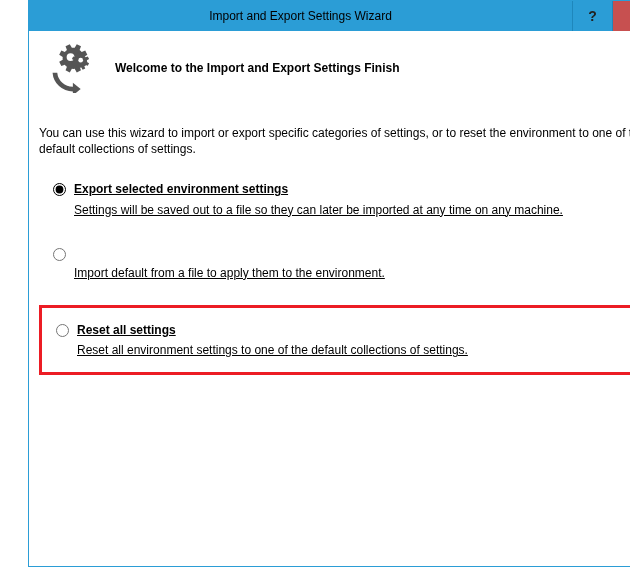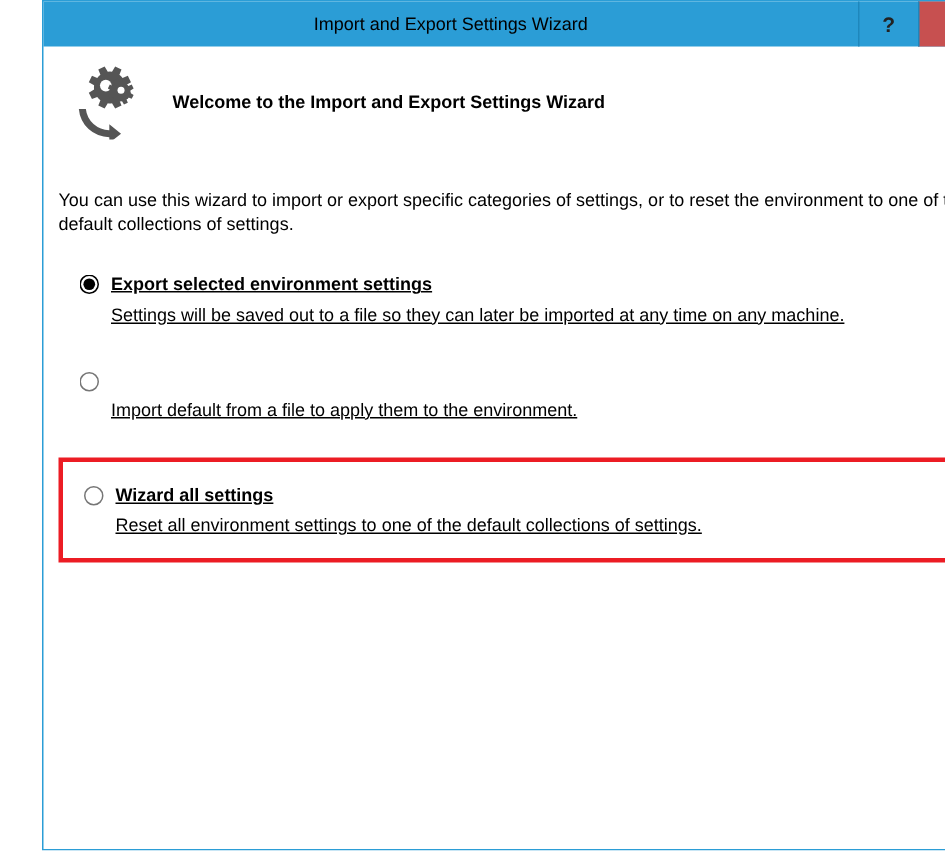--- a/index.html
+++ b/index.html
@@ -165,21 +165,21 @@
   <div class="header">
     <svg class="gear-icon" viewBox="0 0 64 64">
       <g fill="#555">
         <path d="M20 4 l3 5 a12 12 0 0 1 4 0 l3 -5 l6 3 l-2 5 a12 12 0 0 1 3 3 l5 -2 l3 6 l-5 3 a12 12 0 0 1 0 4 l5 3 l-3 6 l-5 -2 a12 12 0 0 1 -3 3 l2 5 l-6 3 l-3 -5 a12 12 0 0 1 -4 0 l-3 5 l-6 -3 l2 -5 a12 12 0 0 1 -3 -3 l-5 2 l-3 -6 l5 -3 a12 12 0 0 1 0 -4 l-5 -3 l3 -6 l5 2 a12 12 0 0 1 3 -3 l-2 -5 z" transform="translate(6,-2) scale(0.9)"></path>
         <circle cx="25" cy="18" r="5" fill="#fff"></circle>
         <path d="M20 4 l3 5 a12 12 0 0 1 4 0 l3 -5 l6 3 l-2 5 a12 12 0 0 1 3 3 l5 -2 l3 6 l-5 3 a12 12 0 0 1 0 4 l5 3 l-3 6 l-5 -2 a12 12 0 0 1 -3 3 l2 5 l-6 3 l-3 -5 a12 12 0 0 1 -4 0 l-3 5 l-6 -3 l2 -5 a12 12 0 0 1 -3 -3 l-5 2 l-3 -6 l5 -3 a12 12 0 0 1 0 -4 l-5 -3 l3 -6 l5 2 a12 12 0 0 1 3 -3 l-2 -5 z" transform="translate(24,10) scale(0.55)"></path>
         <circle cx="38" cy="22" r="3" fill="#fff"></circle>
         <path d="M6 40 a20 20 0 0 0 20 18 l0 -5 l10 8 l-10 8 l0 -5 a26 26 0 0 1 -26 -24 z" transform="translate(2,-2)"></path>
       </g>
     </svg>
-    <div class="welcome">Welcome to the Import and Export Settings Wizard</div>
+    <div class="welcome">Welcome to the Import and Export Settings Finish</div>
   </div>
 
   <div class="content">
     <div class="intro">You can use this wizard to import or export specific categories of settings, or to reset the environment to one of the default collections of settings.</div>
 
     <div class="option">
       <div class="opt-head">
         <input type="radio" name="wiz" checked="" style="">
         <span class="opt-label">Export selected environment settings</span>
       </div>
@@ -189,20 +189,20 @@
     <div class="option">
       <div class="opt-head">
         <input type="radio" name="wiz" style="">
       </div>
       <div class="opt-desc">Import default from a file to apply them to the environment.</div>
     </div>
 
     <div class="option highlight">
       <div class="opt-head">
         <input type="radio" name="wiz" style="">
-        <span class="opt-label">Wizard all settings</span>
+        <span class="opt-label">Reset all settings</span>
       </div>
       <div class="opt-desc">Reset all environment settings to one of the default collections of settings.</div>
     </div>
   </div>
 
 
 </div>
 
 </body></html>

